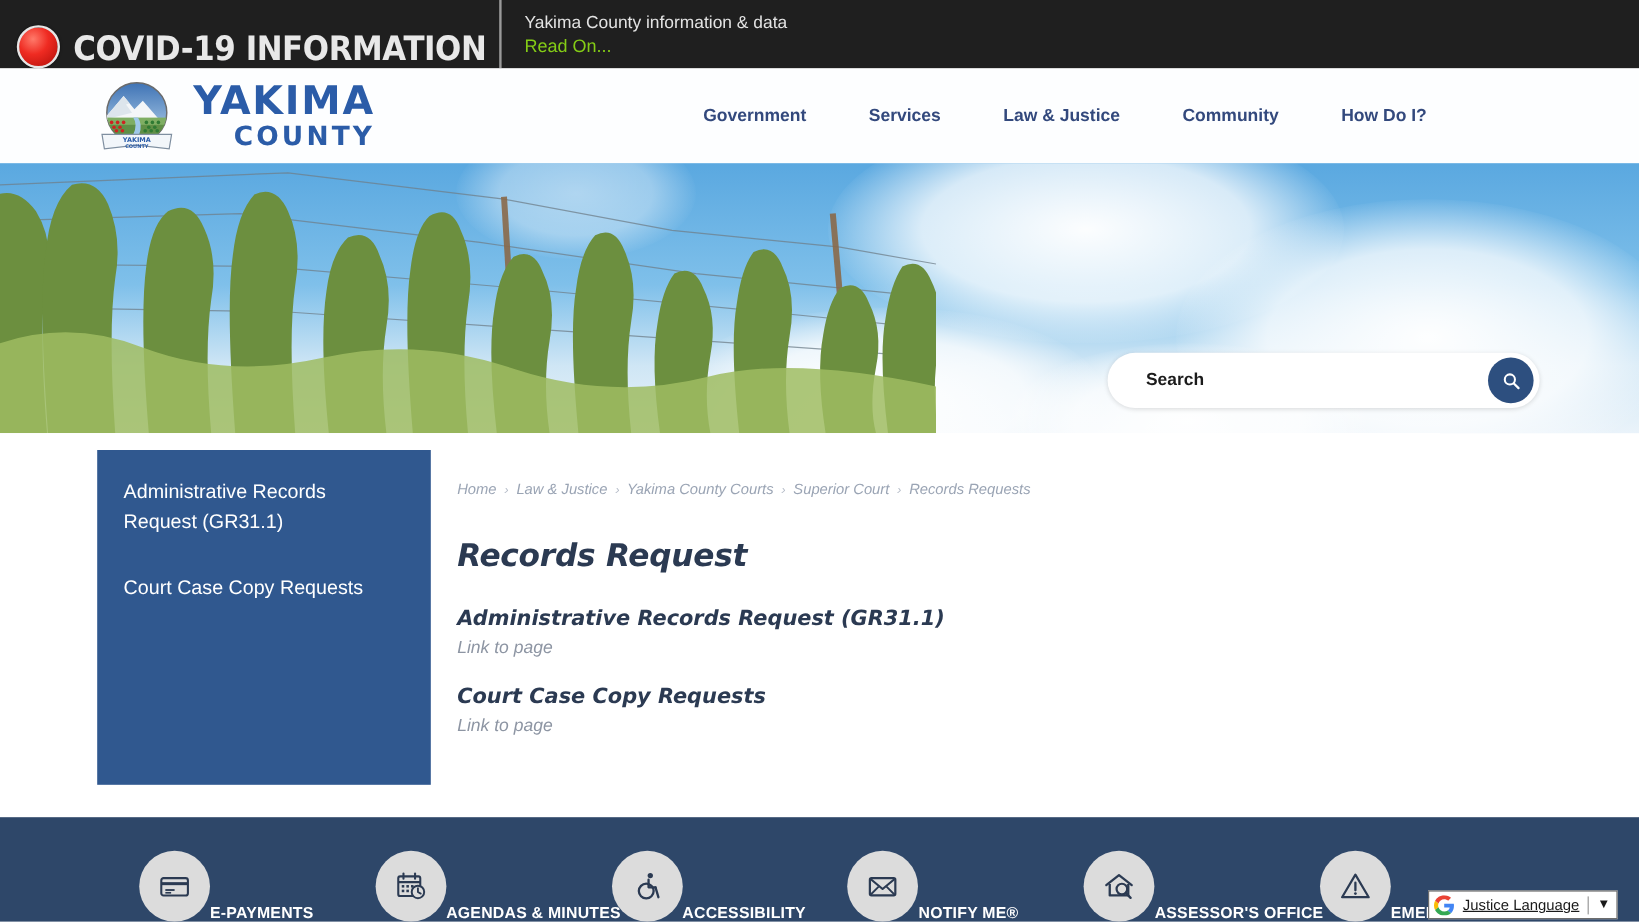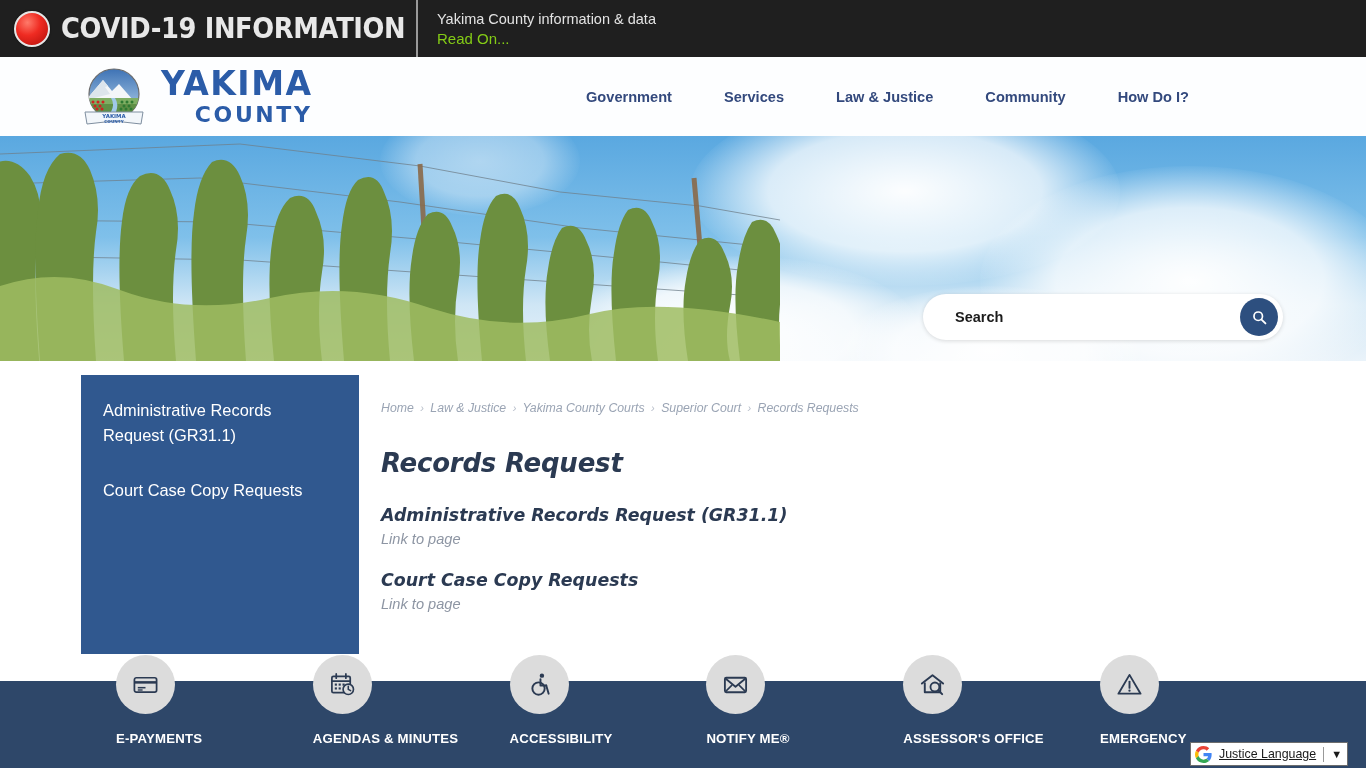--- a/index.html
+++ b/index.html
@@ -15,21 +15,21 @@
 
   
   .alert-bar {
     position: relative;
     width: 1366px; height: 57px;
     background: #1f1f1f;
     display: flex; align-items: center;
   }
   .alert-left {
     width: 418px; height: 57px;
-    display: flex; align-items: center;
+    display: flex; align-items: flex-end;
     padding-left: 14px;
     border-right: 2px solid #9a9a9a;
   }
   .alert-dot {
     width: 36px; height: 36px; border-radius: 50%;
     background: radial-gradient(circle at 36% 30%, #ff7a6a 0%, #ef2b22 42%, #b00d08 100%);
     border: 2px solid #e6e6e6;
     flex: 0 0 auto;
     margin-right: 11px;
     box-shadow: 0 0 2px rgba(0,0,0,.6);
@@ -231,21 +231,21 @@
   .ql-row {
     position: absolute;
     left: 0; top: -26px;
     width: 1366px; height: 113px;
     display: flex;
     justify-content: space-between;
     padding: 0 116px;
   }
   .ql-item {
     width: 150px;
-    display: flex; flex-direction: column; align-items: flex-start;
+    display: flex; flex-direction: row; align-items: flex-end;
     cursor: pointer;
   }
   .ql-circle {
     width: 59px; height: 59px; border-radius: 50%;
     background: #dcdcdc;
     display: flex; align-items: center; justify-content: center;
     flex: 0 0 auto;
   }
   .ql-label {
     margin-top: 17px;

